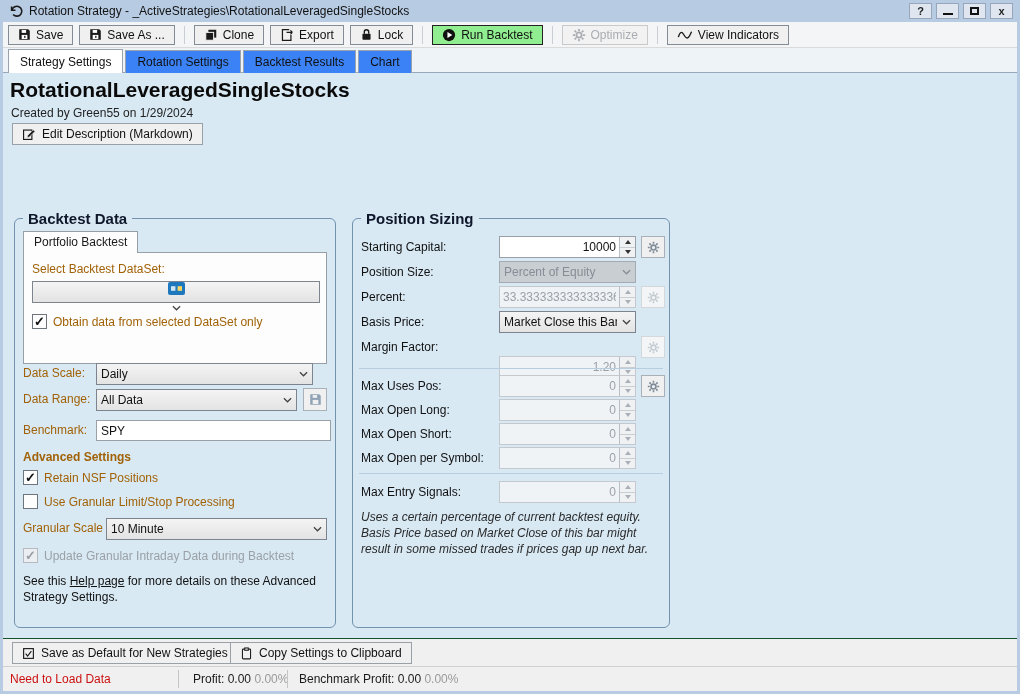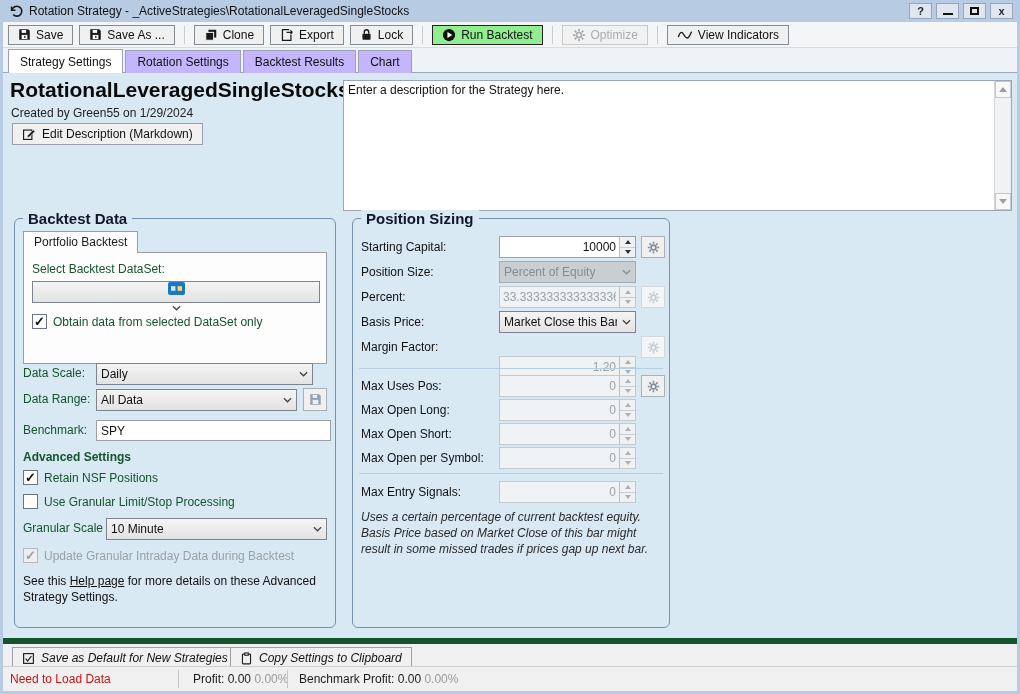--- a/index.html
+++ b/index.html
@@ -20,21 +20,21 @@
   
   .toolbar { height:26px; background:#f4f5f6; border-bottom:1px solid #dadada; display:flex; align-items:center; padding:0 5px; gap:6px; }
   .tb-btn { height:20px; display:flex; align-items:center; gap:5px; padding:0 9px; background:#f0f0f0; border:1px solid #858b94; font-size:12px; color:#111; white-space:nowrap; }
   .tb-btn svg { display:block; }
   .tb-sep { width:1px; height:18px; background:#c9ced4; margin:0 3px; }
   .tb-btn.run { background:#90ee90; border:1px solid #222; }
   .tb-btn.disabled { color:#a9adb2; border-color:#c9c9c9; background:#f2f2f2; }
 
   
   .tabstrip { height:25px; background:#eef3f8; display:flex; align-items:flex-end; padding-left:5px; border-bottom:1px solid #98a7ba; }
-  .tab { padding:4px 11px 4px 11px; background:#c4b5fd; border:1px solid #9aa2ac; border-bottom:none; margin-right:2px; font-size:12px; color:#111; position:relative; top:1px; }
+  .tab { padding:4px 11px 4px 11px; background:#3b82f6; border:1px solid #9aa2ac; border-bottom:none; margin-right:2px; font-size:12px; color:#111; position:relative; top:1px; }
   .tab.active { background:#ffffff; padding-top:5px; z-index:2; }
 
   
   .content { position:relative; height:565px; background:#d8e9f4; }
   .h1 { position:absolute; left:7px; top:5px; font-size:21px; font-weight:bold; color:#0a0a0a; }
   .created { position:absolute; left:8px; top:33px; font-size:12px; color:#222; }
   .btn { display:inline-flex; align-items:center; gap:6px; padding:0 9px; height:22px; background:#f0f0f0; border:1px solid #9aa0a8; font-size:12px; color:#111; white-space:nowrap; }
   .edit-desc { position:absolute; left:9px; top:50px; }
 
   .desc-box { position:absolute; left:340px; top:7px; width:669px; height:131px; background:#ffffff; border:1px solid #9aa7b5; }
@@ -47,21 +47,21 @@
 
   
   .group { position:absolute; border:1px solid #7292ae; border-radius:6px; }
   .group-title { position:absolute; top:-9px; left:8px; background:#d8e9f4; padding:0 5px; font-weight:bold; font-size:15px; color:#0f172a; }
   .g-left { left:11px; top:145px; width:322px; height:410px; }
   .g-right { left:349px; top:145px; width:318px; height:410px; }
 
   
   .ptab { position:absolute; left:8px; top:12px; height:22px; padding:3px 10px; background:#fdfdfd; border:1px solid #979ea6; border-bottom:none; z-index:2; font-size:12px; }
   .ppanel { position:absolute; left:8px; top:33px; width:304px; height:112px; background:#fdfdfd; border:1px solid #979ea6; }
-  .lbl { font-size:12px; color:#14532d; }
+  .lbl { font-size:12px; color:#a16207; }
   .ppanel .lbl-sel { position:absolute; left:8px; top:9px; }
 
   .combo { position:absolute; height:22px; background:linear-gradient(#f4f4f4,#e3e3e3); border:1px solid #7d848d; display:flex; align-items:center; padding:0 4px; gap:5px; font-size:12px; color:#111;justify-content:space-between; }
   .combo .combo-text { flex:1; white-space:nowrap; overflow:hidden; }
   .chev svg { display:block; }
   .combo.disabled { background:#c9ced3; color:#868d94; border-color:#a4aab1; }
 
   .ds-icon { width:17px; height:13px; flex:0 0 auto; }
 
   .check-row { position:absolute; display:flex; align-items:center; gap:6px; }
@@ -102,21 +102,21 @@
   .c-dataset { left:8px; top:28px; width:288px;flex-direction:column; }
   .c-datascale { left:81px; top:144px; width:217px; }
   .c-datarange { left:81px; top:170px; width:201px; }
   .c-granscale { left:91px; top:299px; width:221px; }
   .txt-input { position:absolute; height:21px; background:#ffffff; border:1px solid #9aa0a8; font-family:"Liberation Sans",sans-serif; font-size:12px; color:#111; padding:0 4px; outline:none; }
   .i-benchmark { left:81px; top:201px; width:235px; }
   .rowlbl-ds { left:8px; top:147px; } .rowlbl-dr { left:8px; top:173px; } .rowlbl-bm { left:8px; top:204px; } .rowlbl-gs { left:8px; top:302px;text-align:right; }
   .save-range { position:absolute; left:288px; top:169px; width:24px; height:23px; background:#f0f0f0; border:1px solid #aab0b8; display:flex; align-items:center; justify-content:center; color:#8fa3b5; }
 
   
-  .footer { height:28px; background:#f0f0f0; border-top:6px solid #14532d; position:relative;font-style:italic; }
+  .footer { height:28px; background:#f0f0f0; border-top:1px solid #14532d; position:relative; }
   .f-save { position:absolute; left:9px; top:3px; }
   .f-copy { position:absolute; left:227px; top:3px; }
   .statusbar { height:25px; background:#f0f0f0; border-top:1px solid #cfcfcf; position:relative; font-size:12px; }
   .st-msg { position:absolute; left:7px; top:5px; color:#cc1111; }
   .st-sep { position:absolute; top:3px; width:1px; height:18px; background:#c5c5c5; }
   .st-profit { position:absolute; left:190px; top:5px; }
   .st-bench { position:absolute; left:296px; top:5px; }
   .pct { color:#9a9a9a; }
   .stlbl { color:#1a1a1a; }
 </style>
@@ -226,31 +226,20 @@
     <div class="created">Created by Green55 on 1/29/2024</div>
 
     <div class="btn edit-desc">
       <svg width="14" height="14" viewBox="0 0 16 16">
           <rect x="1.8" y="3.5" width="9.5" height="10.7" fill="none" stroke="#1a1a1a" stroke-width="1.3"></rect>
           <path d="M6.5 9.6l6.4-6.4 1.9 1.9-6.4 6.4-2.6.7z" fill="#1a1a1a" stroke="#f0f0f0" stroke-width="0.7"></path>
         </svg>
       <span>Edit Description (Markdown)</span>
     </div>
 
-    <div class="desc-box">
-      <textarea class="desc-text" style="">Enter a description for the Strategy here.</textarea>
-      <div class="vscroll">
-        <div class="varrow up">
-            <div class="tri-u"></div>
-          </div>
-        <div class="varrow down">
-            <div class="tri-d"></div>
-          </div>
-      </div>
-    </div>
 
     <div class="group g-left">
       <div class="group-title">Backtest Data</div>
 
       <div class="ptab">Portfolio Backtest</div>
       <div class="ppanel">
         <div class="lbl lbl-sel">Select Backtest DataSet:</div>
         <div class="combo c-dataset">
           <svg class="ds-icon" viewBox="0 0 17 13">
               <rect width="17" height="13" rx="2" fill="#1d78be"></rect>

